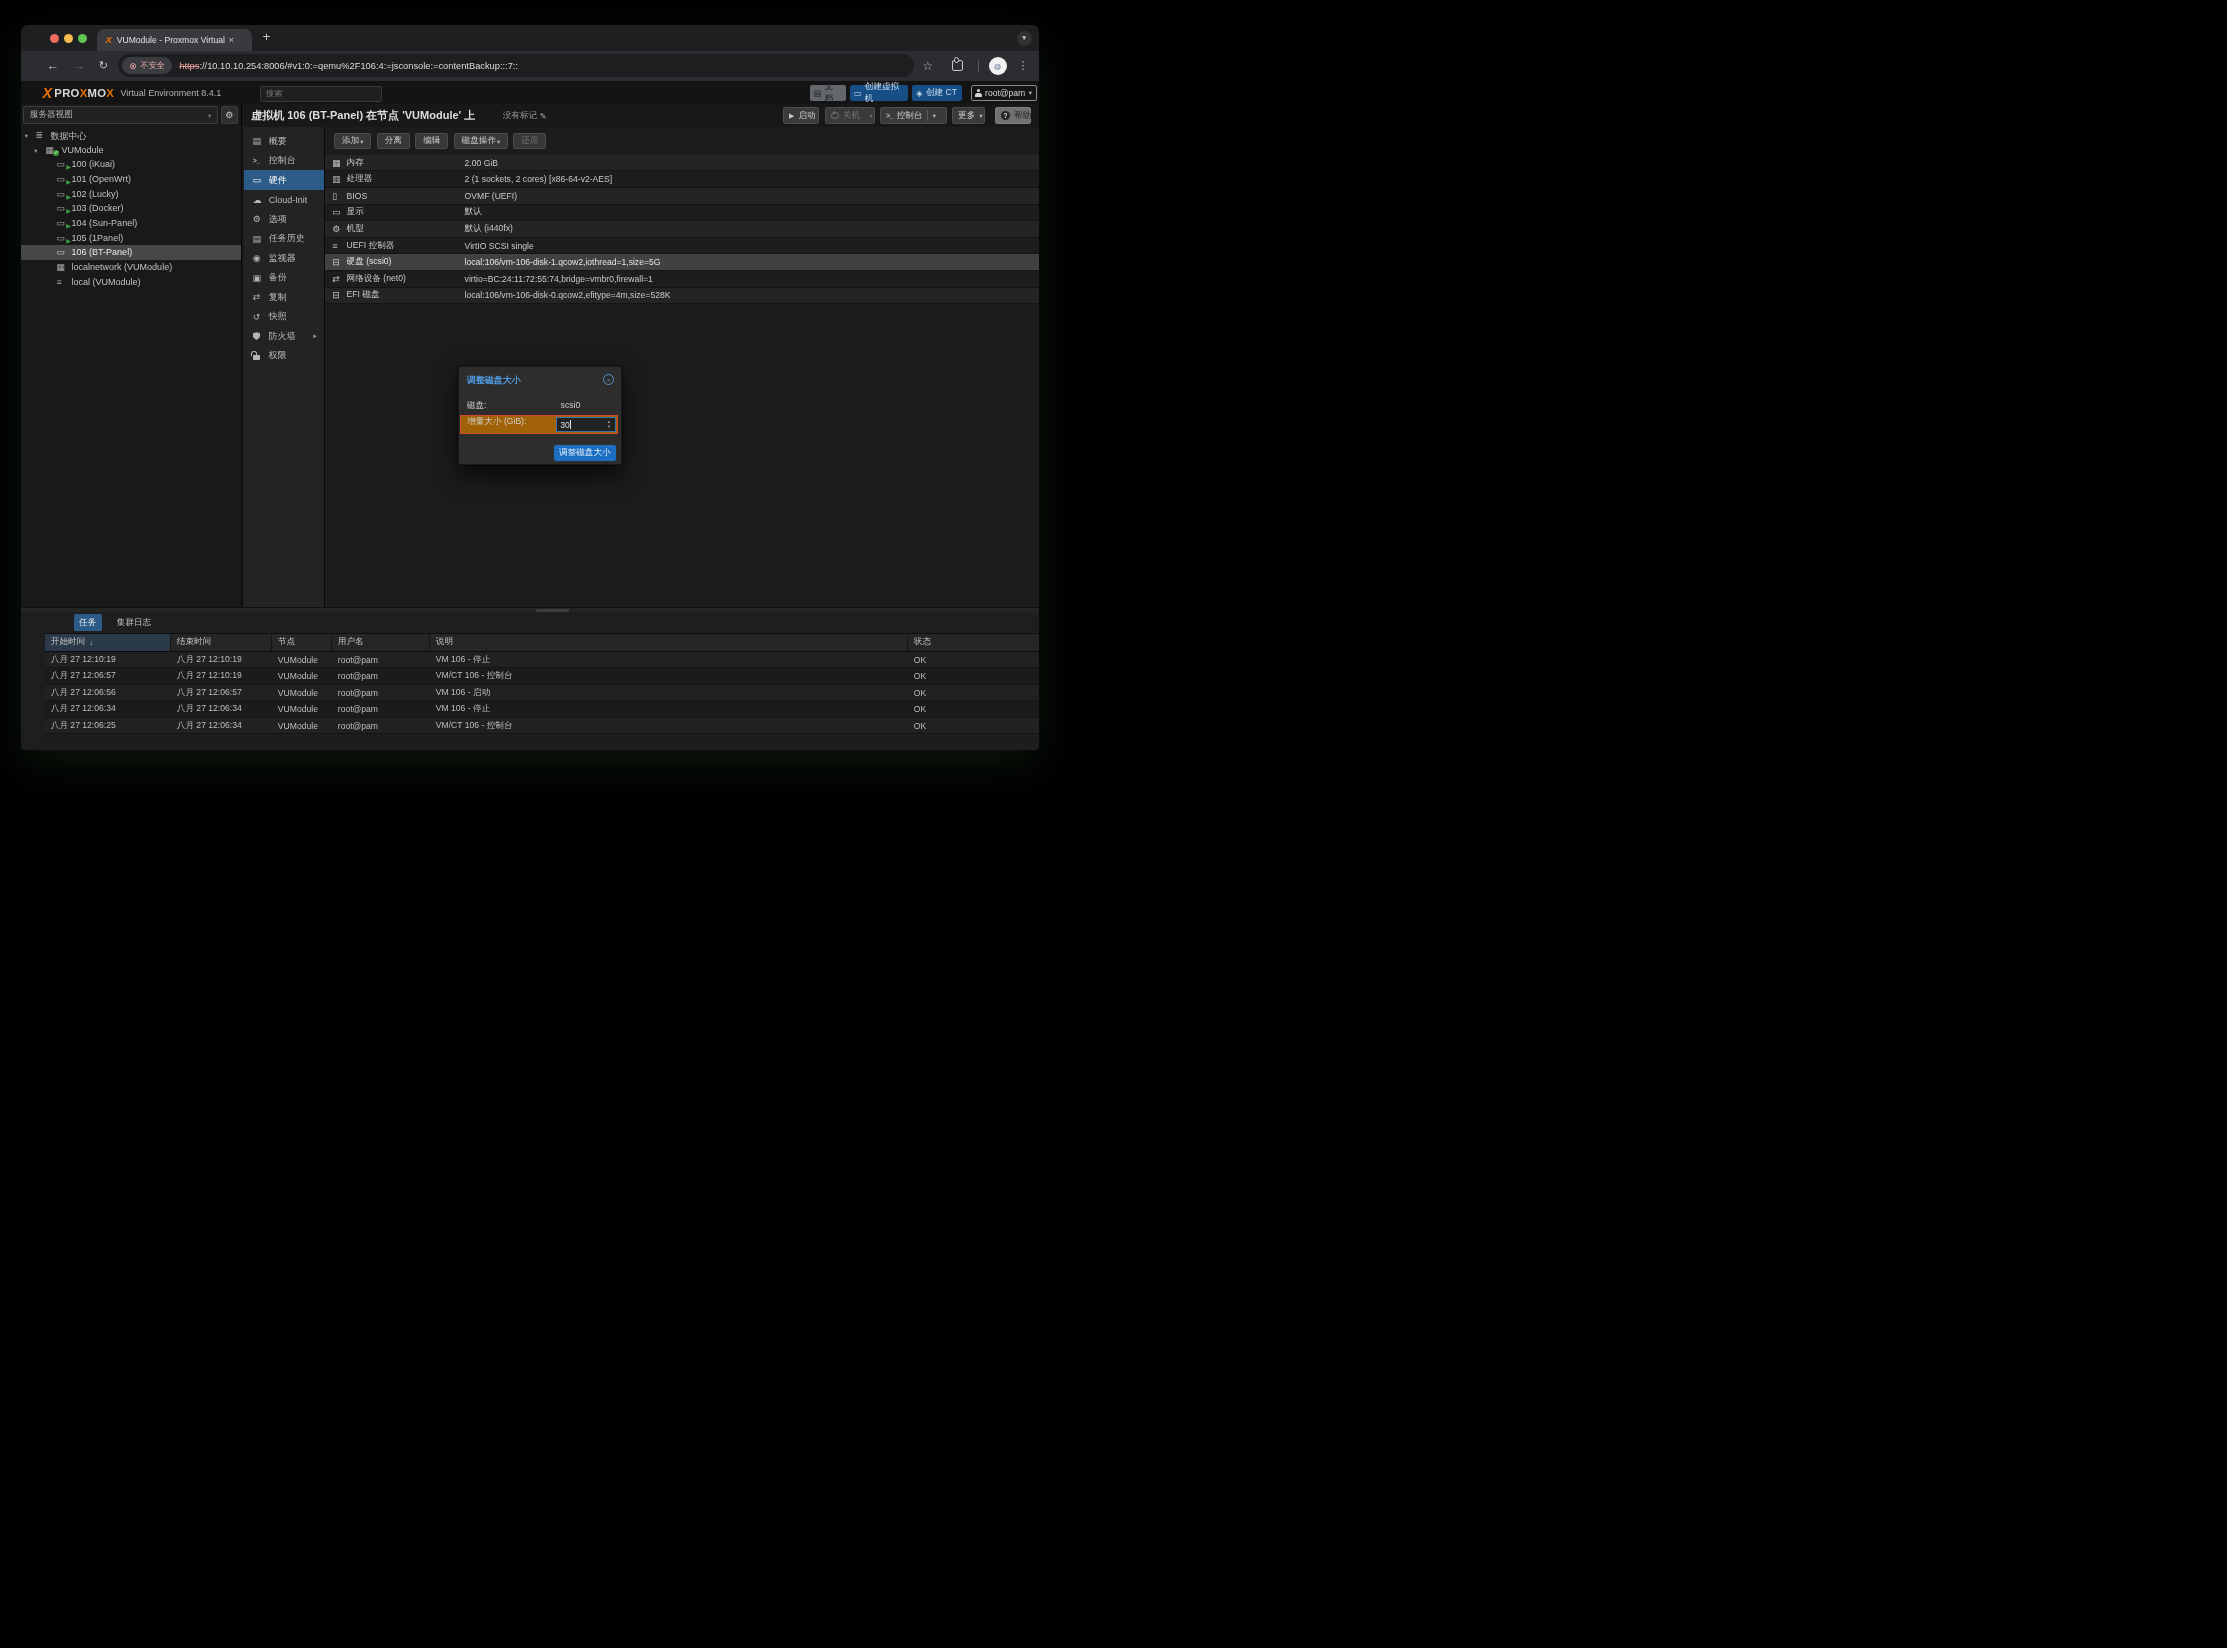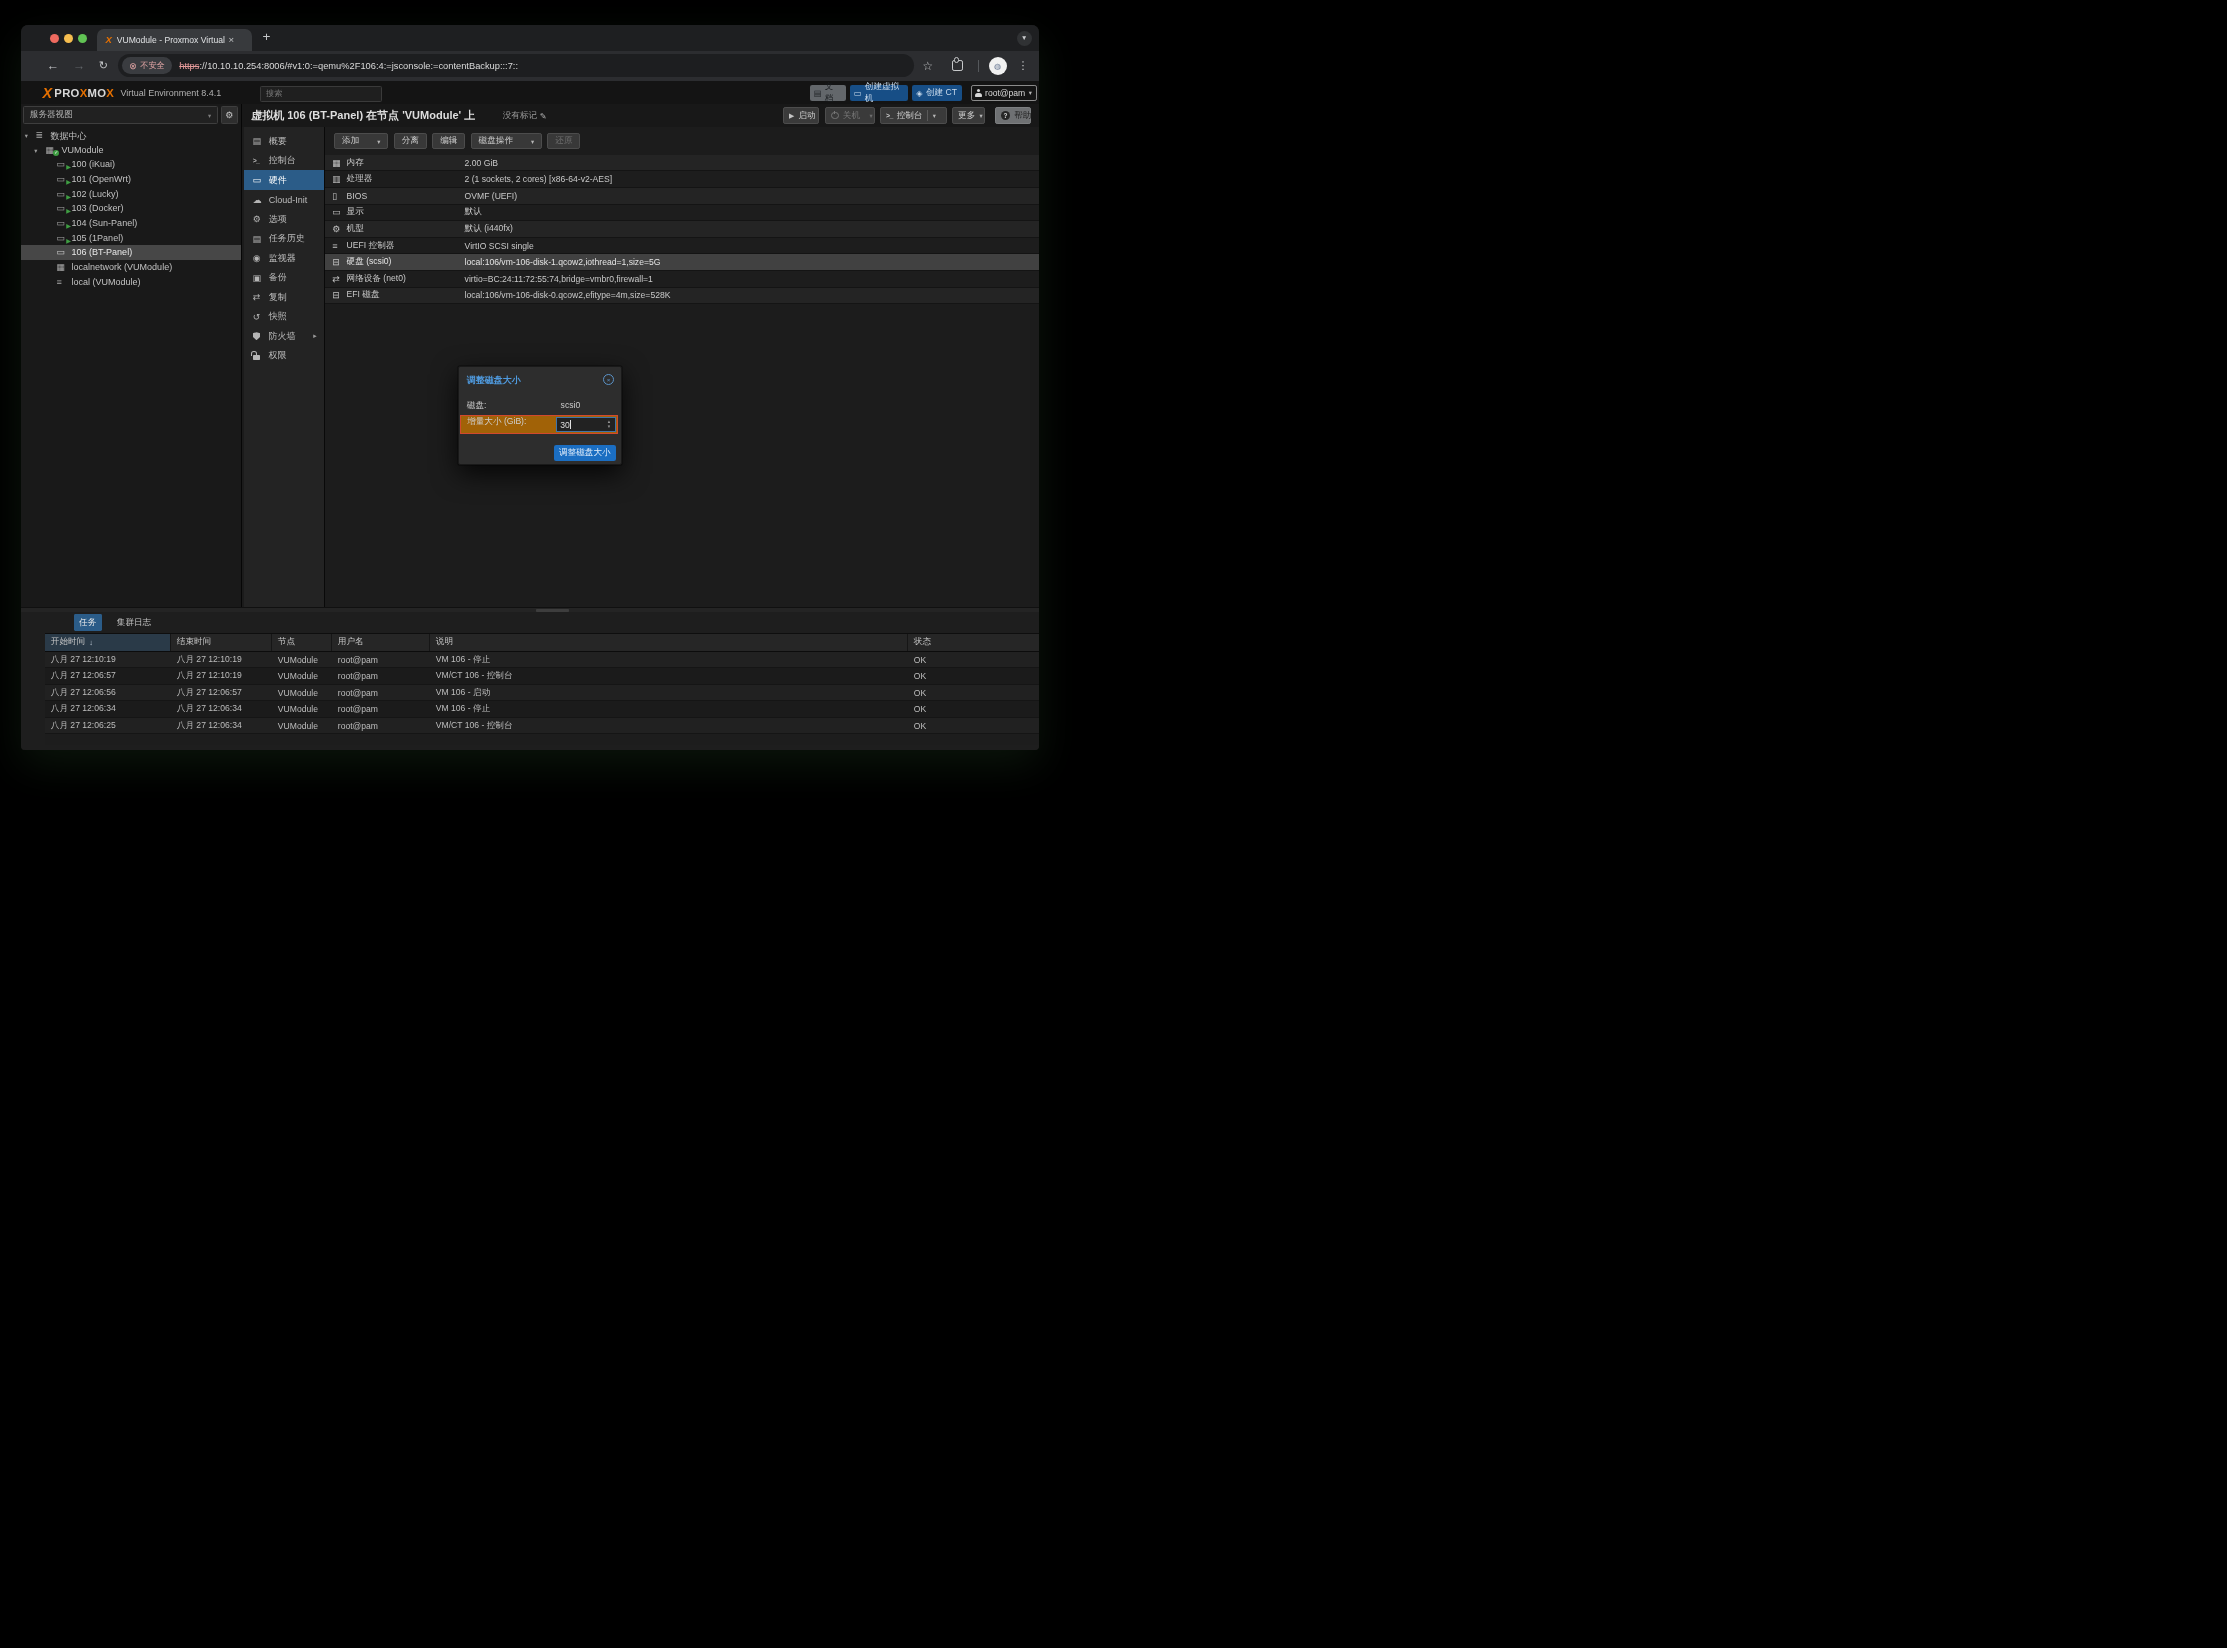--- a/index.html
+++ b/index.html
@@ -107,21 +107,21 @@
   .micon.term{font-size:6.9px;font-weight:700;letter-spacing:-0.7px;}
   .micon.shield{width:7.6px;height:8.2px;background:#b5b5b5;clip-path:polygon(50% 0,100% 15%,100% 55%,50% 100%,0 55%,0 15%);margin-right:8.2px;}
   .micon.lock{width:6.9px;height:4.8px;background:#b5b5b5;border-radius:0.7px;position:relative;margin:4.1px 9px 0 0;}
   .micon.lock::before{content:'';position:absolute;left:-2.1px;top:-4.1px;width:4.1px;height:3.4px;border:1.4px solid #b5b5b5;
                       border-bottom:none;border-radius:2.7px 2.7px 0 0;}
   .subarrow{position:absolute;right:6.9px;color:#9a9a9a;font-size:6.9px;}
 
   .content{position:absolute;left:82px;top:0;right:0;bottom:0;background:#1c1c1c;border-left:0.7px solid #090909;}
   .hwtoolbar{display:flex;gap:5.5px;margin:5.5px 0 0 9.6px;}
   .tbtn{height:16.5px;background:#383838;border:0.7px solid #4c4c4c;border-radius:2.1px;color:#cdcdcd;font-size:8.6px;
-        display:flex;align-items:center;padding:0 6.9px;gap:18px;box-sizing:border-box;}
+        display:flex;align-items:center;padding:0 6.9px;gap:1px;box-sizing:border-box;}
   .tbtn.disabled{color:#6e6e6e;}
   .hwtable{margin-top:5.5px;}
   .hw-row{height:16.6px;display:flex;align-items:center;font-size:8.6px;color:#c9c9c9;border-bottom:0.7px solid #141414;box-sizing:border-box;}
   .hw-row.odd{background:#242424;} .hw-row.even{background:#1d1d1d;}
   .hw-row.sel{background:#414141;color:#e5e5e5;}
   .hwicon{width:14.4px;margin-left:7.6px;color:#c2c2c2;font-size:9px;flex:none;}
   .hwlabel{width:118px;flex:none;white-space:nowrap;}
   .hwvalue{white-space:nowrap;}
 
   

